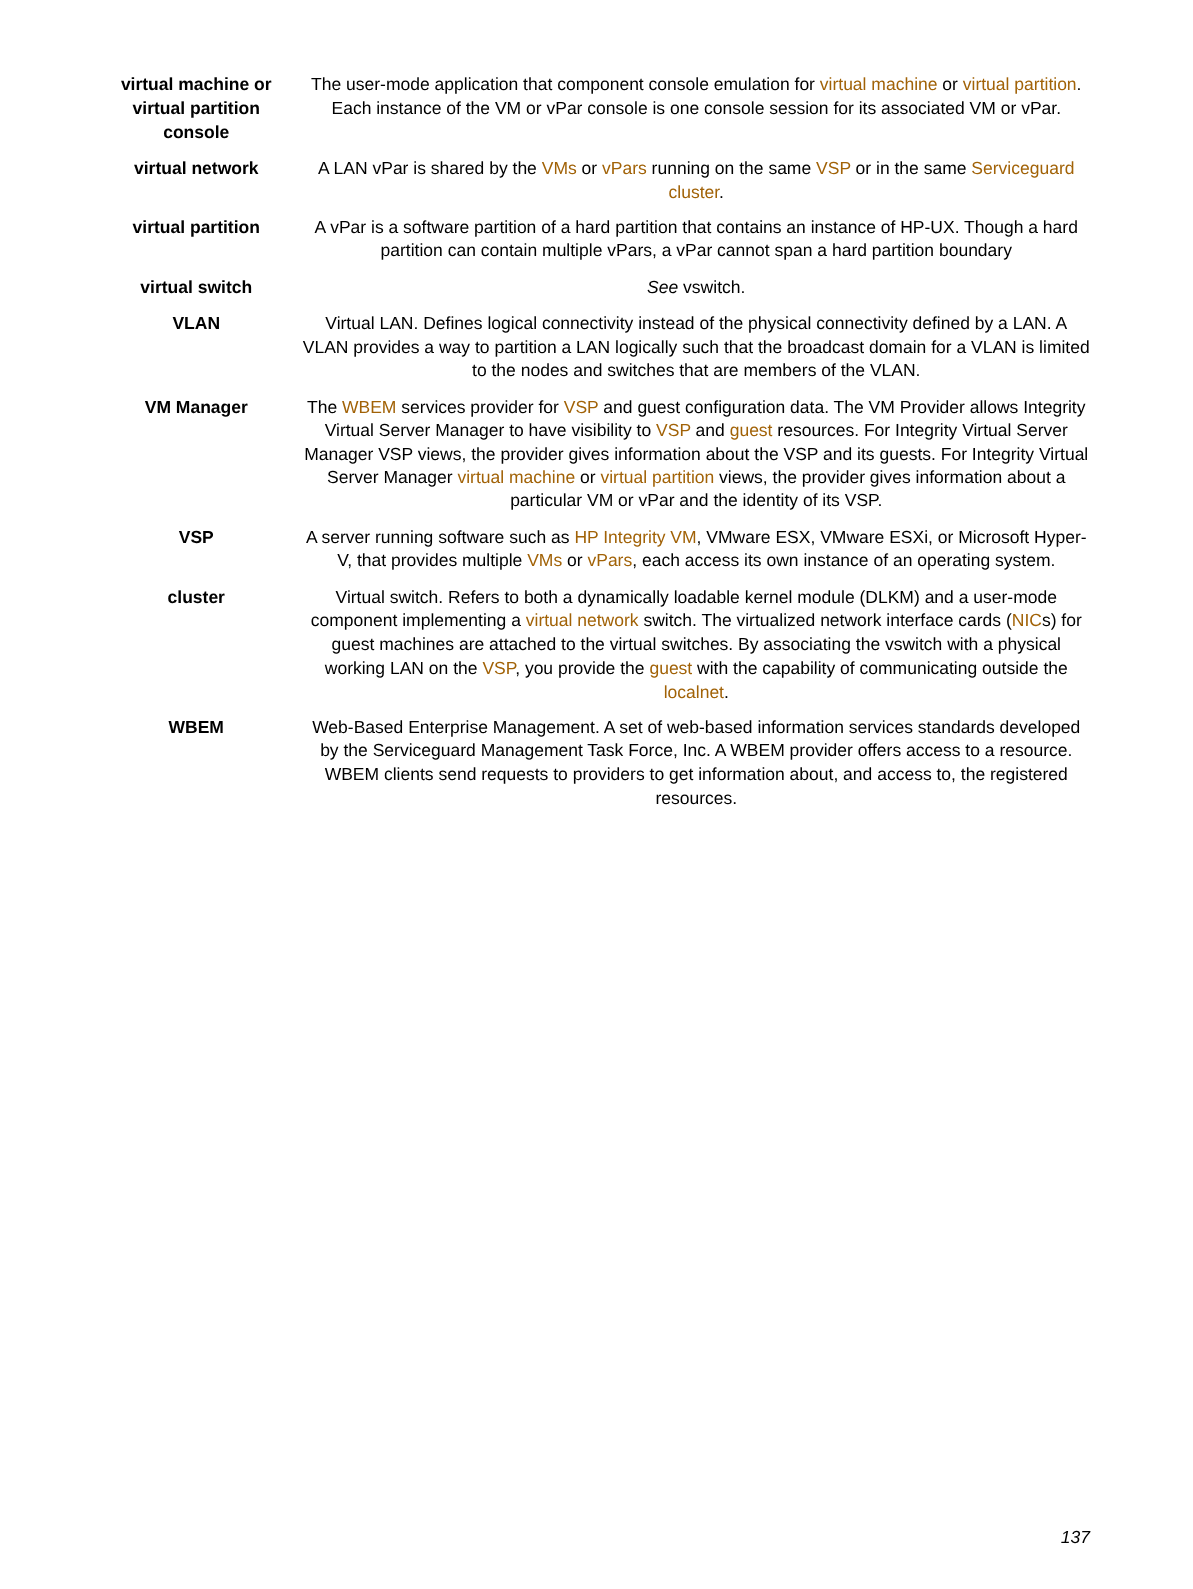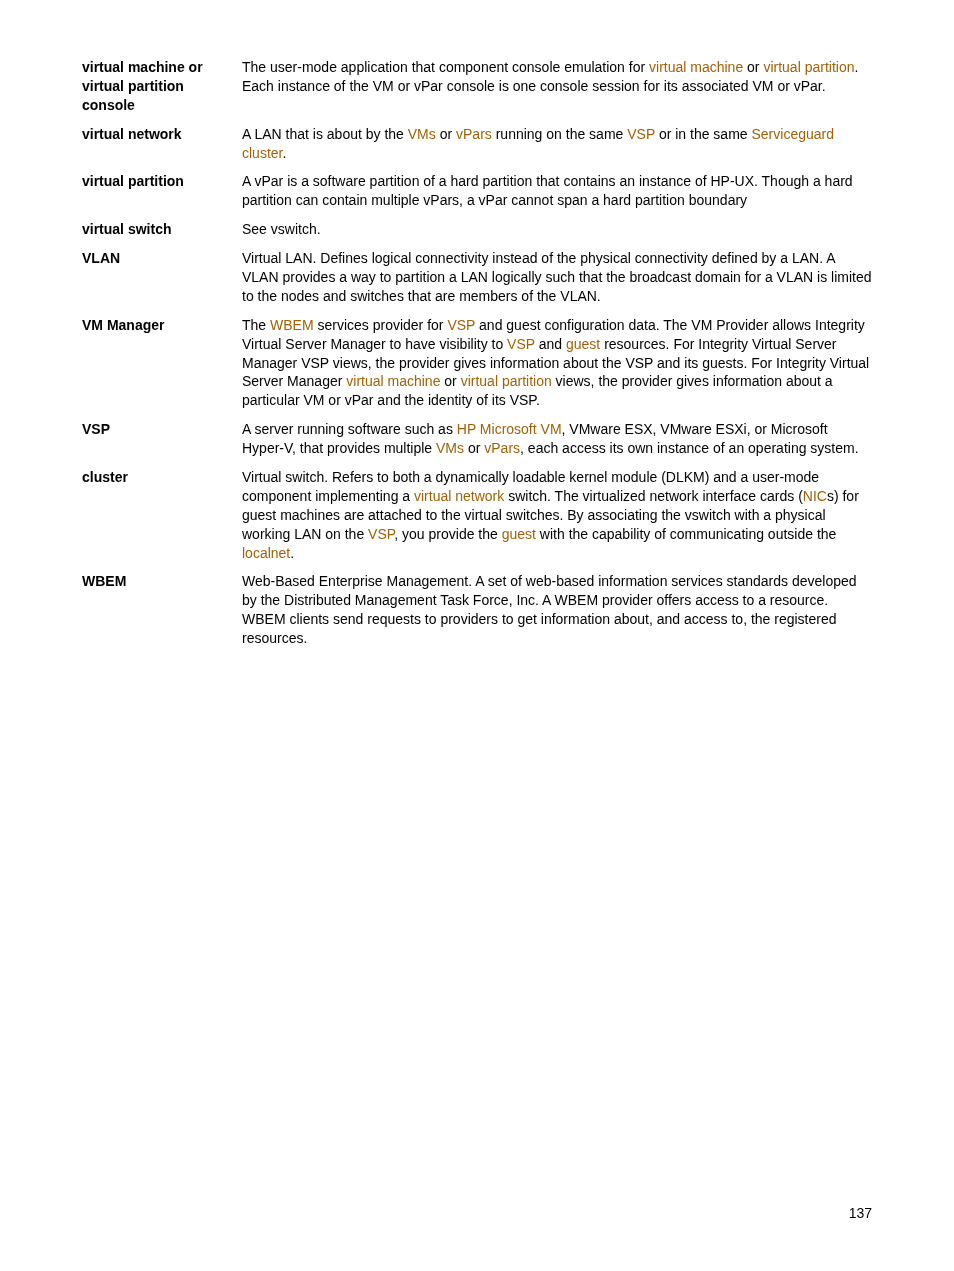--- a/index.html
+++ b/index.html
@@ -9,20 +9,21 @@
       margin: 0;
       padding: 0;
       background: #fff;
     }
     .page {
       width: 954px;
       height: 1271px;
       position: relative;
       padding: 56px 82px 0 82px;
       box-sizing: border-box;
+      text-align: center;
     }
     .glossary {
       display: table;
       width: 100%;
       border-collapse: collapse;
     }
     .entry {
       display: table-row;
     }
     .term {
@@ -37,64 +38,66 @@
       display: table-cell;
       vertical-align: top;
       padding: 2px 0 8px 0;
       line-height: 1.35;
     }
     .link {
       color: #a16207;
       cursor: pointer;
     }
     .italic {
+      font-style: italic;
     }
     .page-num {
       position: absolute;
-      bottom: 50px;
+      bottom: 34px;
       right: 82px;
       font-size: 14px;
+      font-style: italic;
     }
   </style>
 </head>
 <body>
 
 <div class="page">
   <div class="glossary" id="glossary">
       <div class="entry">
         <div class="term">virtual machine or virtual partition console</div>
         <div class="def"><span>The user-mode application that component console emulation for </span><span class="link">virtual machine</span><span> or </span><span class="link">virtual partition</span><span>. Each instance of the VM or vPar console is one console session for its associated VM or vPar.</span></div>
       </div>
       <div class="entry">
         <div class="term">virtual network</div>
-        <div class="def"><span>A LAN that is about by the </span><span class="link">VMs</span><span> or </span><span class="link">vPars</span><span> running on the same </span><span class="link">VSP</span><span> or in the same </span><span class="link">Serviceguard cluster</span><span>.</span></div>
+        <div class="def"><span>A LAN vPar is shared by the </span><span class="link">VMs</span><span> or </span><span class="link">vPars</span><span> running on the same </span><span class="link">VSP</span><span> or in the same </span><span class="link">Serviceguard cluster</span><span>.</span></div>
       </div>
       <div class="entry">
         <div class="term">virtual partition</div>
         <div class="def"><span>A vPar is a software partition of a hard partition that contains an instance of HP-UX. Though a hard partition can contain multiple vPars, a vPar cannot span a hard partition boundary</span></div>
       </div>
       <div class="entry">
         <div class="term">virtual switch</div>
         <div class="def"><span class="italic">See</span><span> vswitch.</span></div>
       </div>
       <div class="entry">
         <div class="term">VLAN</div>
         <div class="def"><span>Virtual LAN. Defines logical connectivity instead of the physical connectivity defined by a LAN. A VLAN provides a way to partition a LAN logically such that the broadcast domain for a VLAN is limited to the nodes and switches that are members of the VLAN.</span></div>
       </div>
       <div class="entry">
         <div class="term">VM Manager</div>
         <div class="def"><span>The </span><span class="link">WBEM</span><span> services provider for </span><span class="link">VSP</span><span> and guest configuration data. The VM Provider allows Integrity Virtual Server Manager to have visibility to </span><span class="link">VSP</span><span> and </span><span class="link">guest</span><span> resources. For Integrity Virtual Server Manager VSP views, the provider gives information about the VSP and its guests. For Integrity Virtual Server Manager </span><span class="link">virtual machine </span><span> or </span><span class="link">virtual partition</span><span> views, the provider gives information about a particular VM or vPar and the identity of its VSP.</span></div>
       </div>
       <div class="entry">
         <div class="term">VSP</div>
-        <div class="def"><span>A server running software such as </span><span class="link">HP Microsoft VM</span><span>, VMware ESX, VMware ESXi, or Microsoft Hyper-V, that provides multiple </span><span class="link">VMs</span><span> or </span><span class="link">vPars</span><span>, each access its own instance of an operating system.</span></div>
+        <div class="def"><span>A server running software such as </span><span class="link">HP Integrity VM</span><span>, VMware ESX, VMware ESXi, or Microsoft Hyper-V, that provides multiple </span><span class="link">VMs</span><span> or </span><span class="link">vPars</span><span>, each access its own instance of an operating system.</span></div>
       </div>
       <div class="entry">
         <div class="term">cluster</div>
         <div class="def"><span>Virtual switch. Refers to both a dynamically loadable kernel module (DLKM) and a user-mode component implementing a </span><span class="link">virtual network</span><span> switch. The virtualized network interface cards (</span><span class="link">NIC</span><span>s) for guest machines are attached to the virtual switches. By associating the vswitch with a physical working LAN on the </span><span class="link">VSP</span><span>, you provide the </span><span class="link">guest</span><span> with the capability of communicating outside the </span><span class="link">localnet</span><span>.</span></div>
       </div>
       <div class="entry">
         <div class="term">WBEM</div>
-        <div class="def"><span>Web-Based Enterprise Management. A set of web-based information services standards developed by the Distributed Management Task Force, Inc. A WBEM provider offers access to a resource. WBEM clients send requests to providers to get information about, and access to, the registered resources.</span></div>
+        <div class="def"><span>Web-Based Enterprise Management. A set of web-based information services standards developed by the Serviceguard Management Task Force, Inc. A WBEM provider offers access to a resource. WBEM clients send requests to providers to get information about, and access to, the registered resources.</span></div>
       </div>
     </div>
   <div class="page-num">137</div>
 </div>
 
 </body></html>

